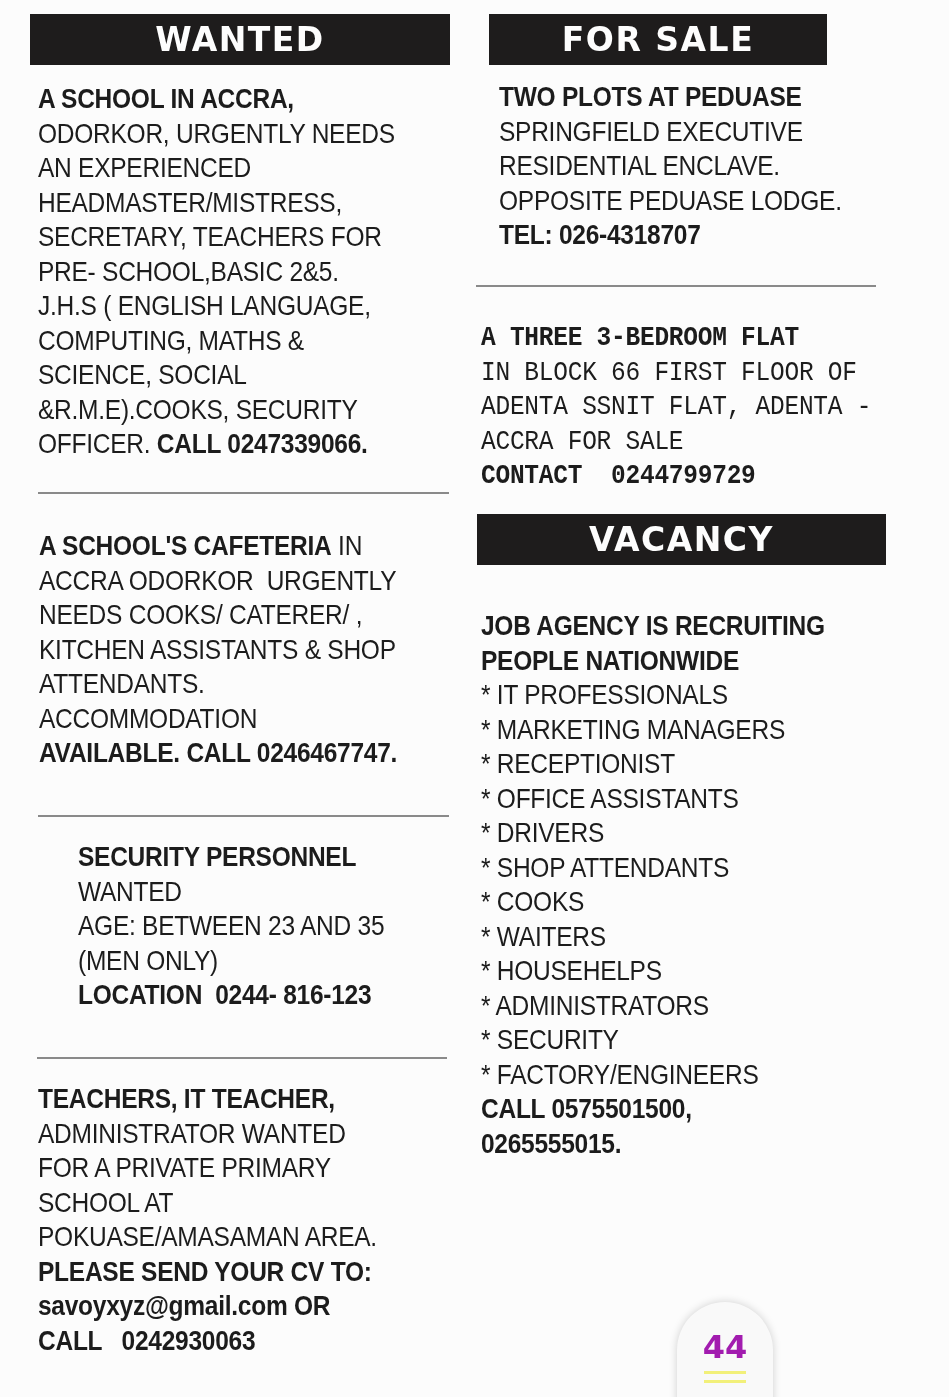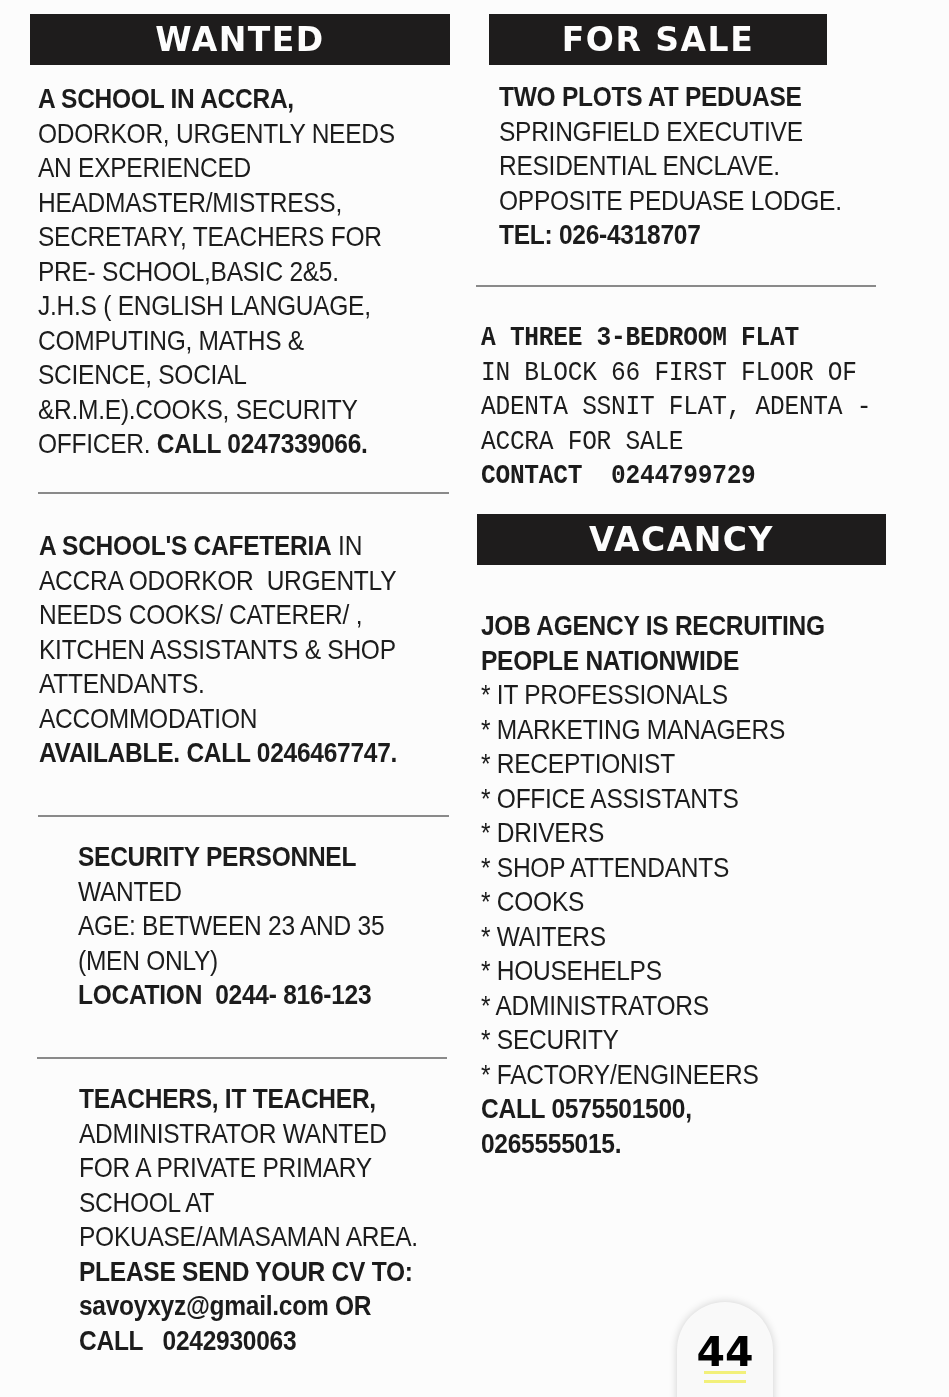--- a/index.html
+++ b/index.html
@@ -14,21 +14,21 @@
             font-size: 33px; letter-spacing: 1.5px; }
   .ad { position: absolute; left: 8px; }
   .line { font-size: 28.5px; line-height: 34.5px; white-space: pre;
           transform: scaleX(0.86); transform-origin: left top; letter-spacing: -0.3px; }
   .b { font-weight: bold; }
   .rule { position: absolute; height: 2px; background: #8a8a8a; }
   .page-tab { position: absolute; left: 677px; top: 1302px; width: 96px; height: 120px;
               background: #f9f9f9; border-radius: 48px 48px 0 0;
               box-shadow: 0 0 8px rgba(0,0,0,0.18); }
   .page-num { position: absolute; left: 0; right: 0; top: 26px; text-align: center;
-              font-family: "DejaVu Sans", sans-serif; font-weight: bold; font-size: 41px; color: #000000; }
+              font-family: "DejaVu Sans", sans-serif; font-weight: bold; font-size: 32px; color: #a21caf; }
   .hl { position: absolute; left: 27px; width: 42px; height: 3px; background: #f2f07a; }
 </style>
 </head>
 <body>
 
 <div class="col" id="col-left">
   <div class="banner">
     <span>WANTED</span>
   </div>
 </div>
@@ -58,21 +58,21 @@
   </div>
 <div class="rule" style="left:38px; top:815px; width:411px;"></div>
 <div class="ad" style="left:38px; top:839px;margin-left:40px;">
     <div class="line"><span class="b">SECURITY PERSONNEL</span></div>
     <div class="line"><span>WANTED</span></div>
     <div class="line"><span>AGE: BETWEEN 23 AND 35</span></div>
     <div class="line"><span>(MEN ONLY)</span></div>
     <div class="line"><span class="b">LOCATION  </span><span class="b">0244- 816-123</span></div>
   </div>
 <div class="rule" style="left:37px; top:1057px; width:410px;"></div>
-<div class="ad" style="left:38px; top:1081px;margin-left:41px;">
+<div class="ad" style="left:38px; top:1081px;">
     <div class="line"><span class="b">TEACHERS, IT TEACHER,</span></div>
     <div class="line"><span>ADMINISTRATOR WANTED</span></div>
     <div class="line"><span>FOR A PRIVATE PRIMARY</span></div>
     <div class="line"><span>SCHOOL AT</span></div>
     <div class="line"><span>POKUASE/AMASAMAN AREA.</span></div>
     <div class="line"><span class="b">PLEASE SEND YOUR CV TO:</span></div>
     <div class="line"><span class="b">savoyxyz@gmail.com OR</span></div>
     <div class="line"><span class="b">CALL   0242930063</span></div>
   </div>
 

